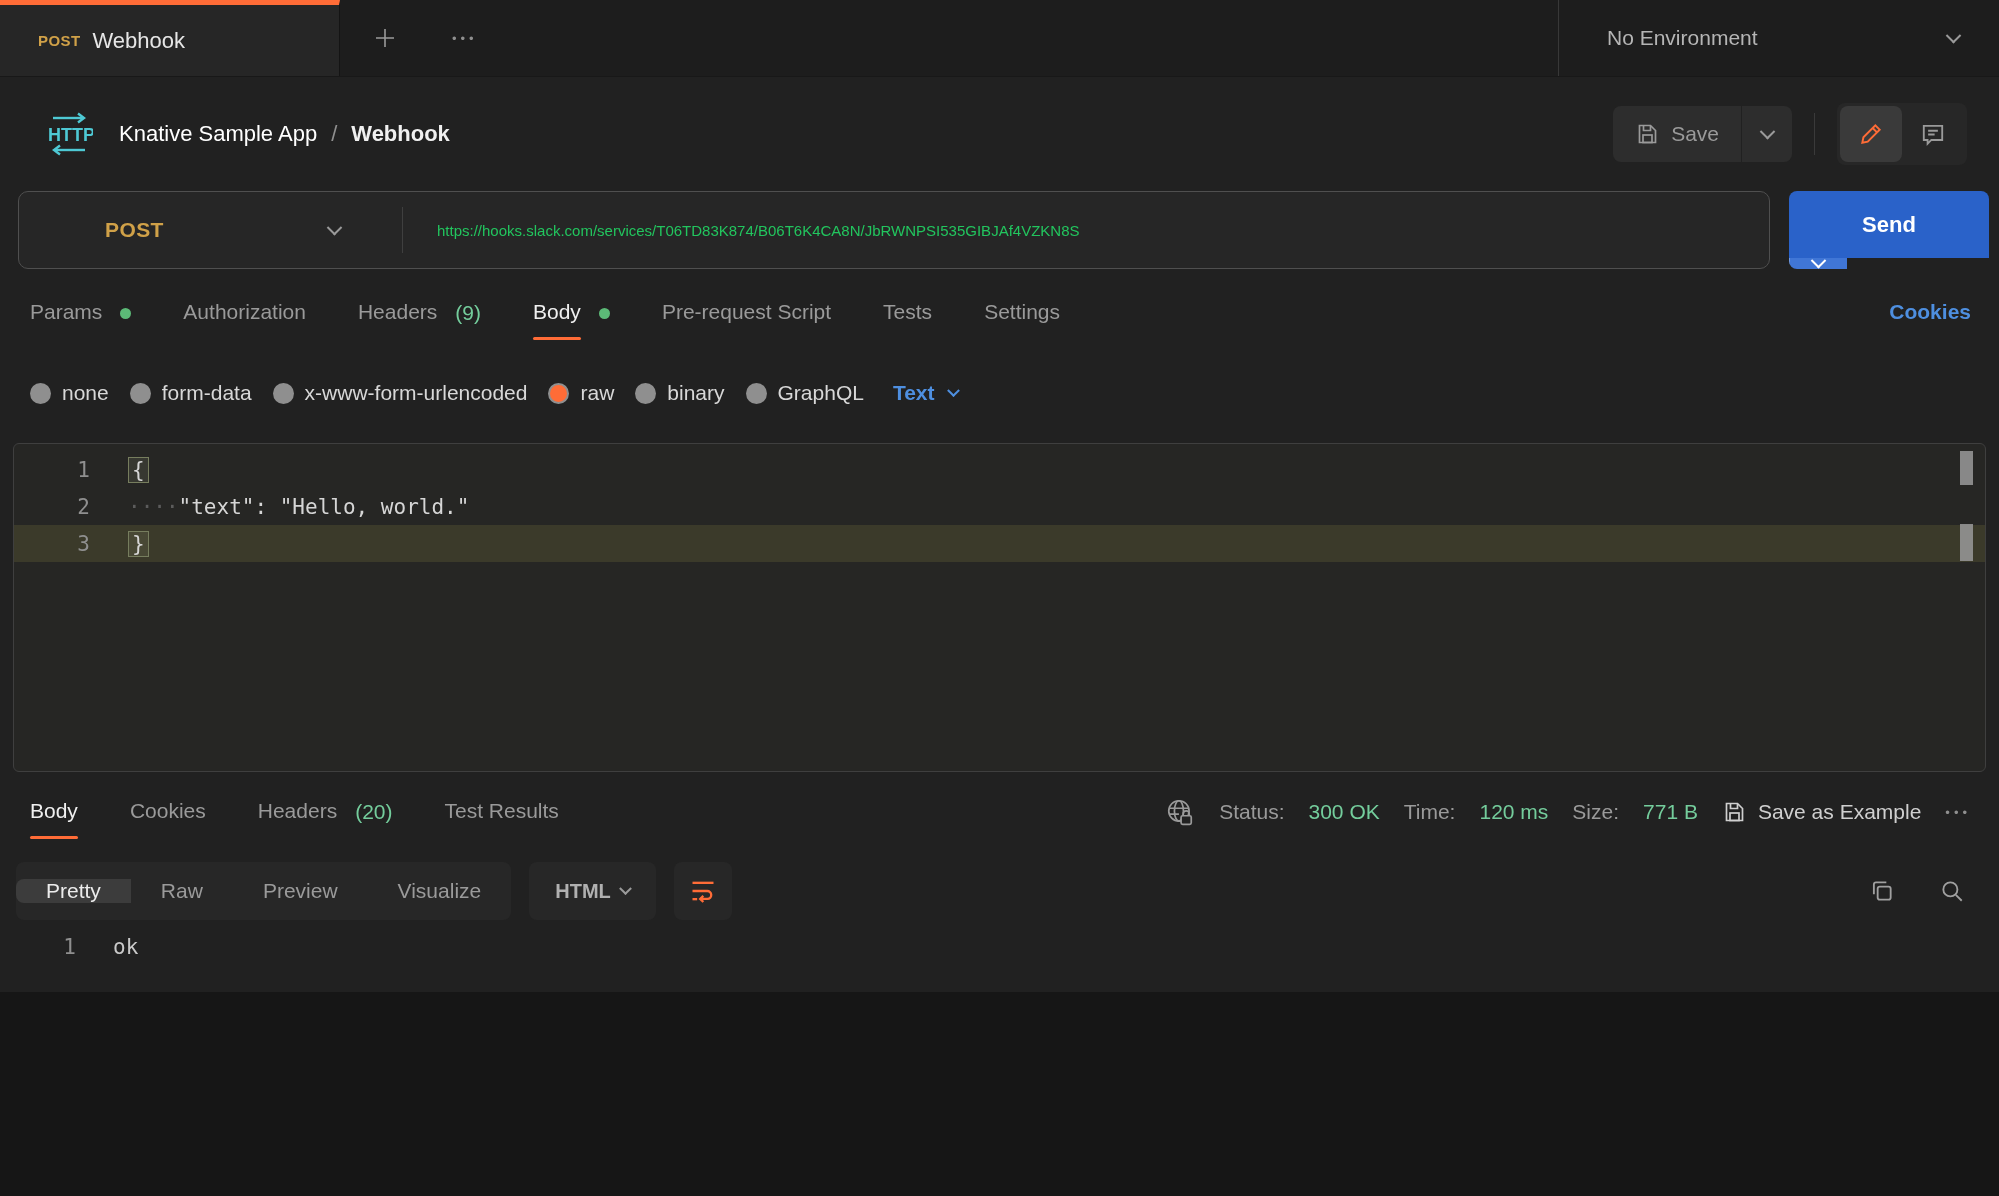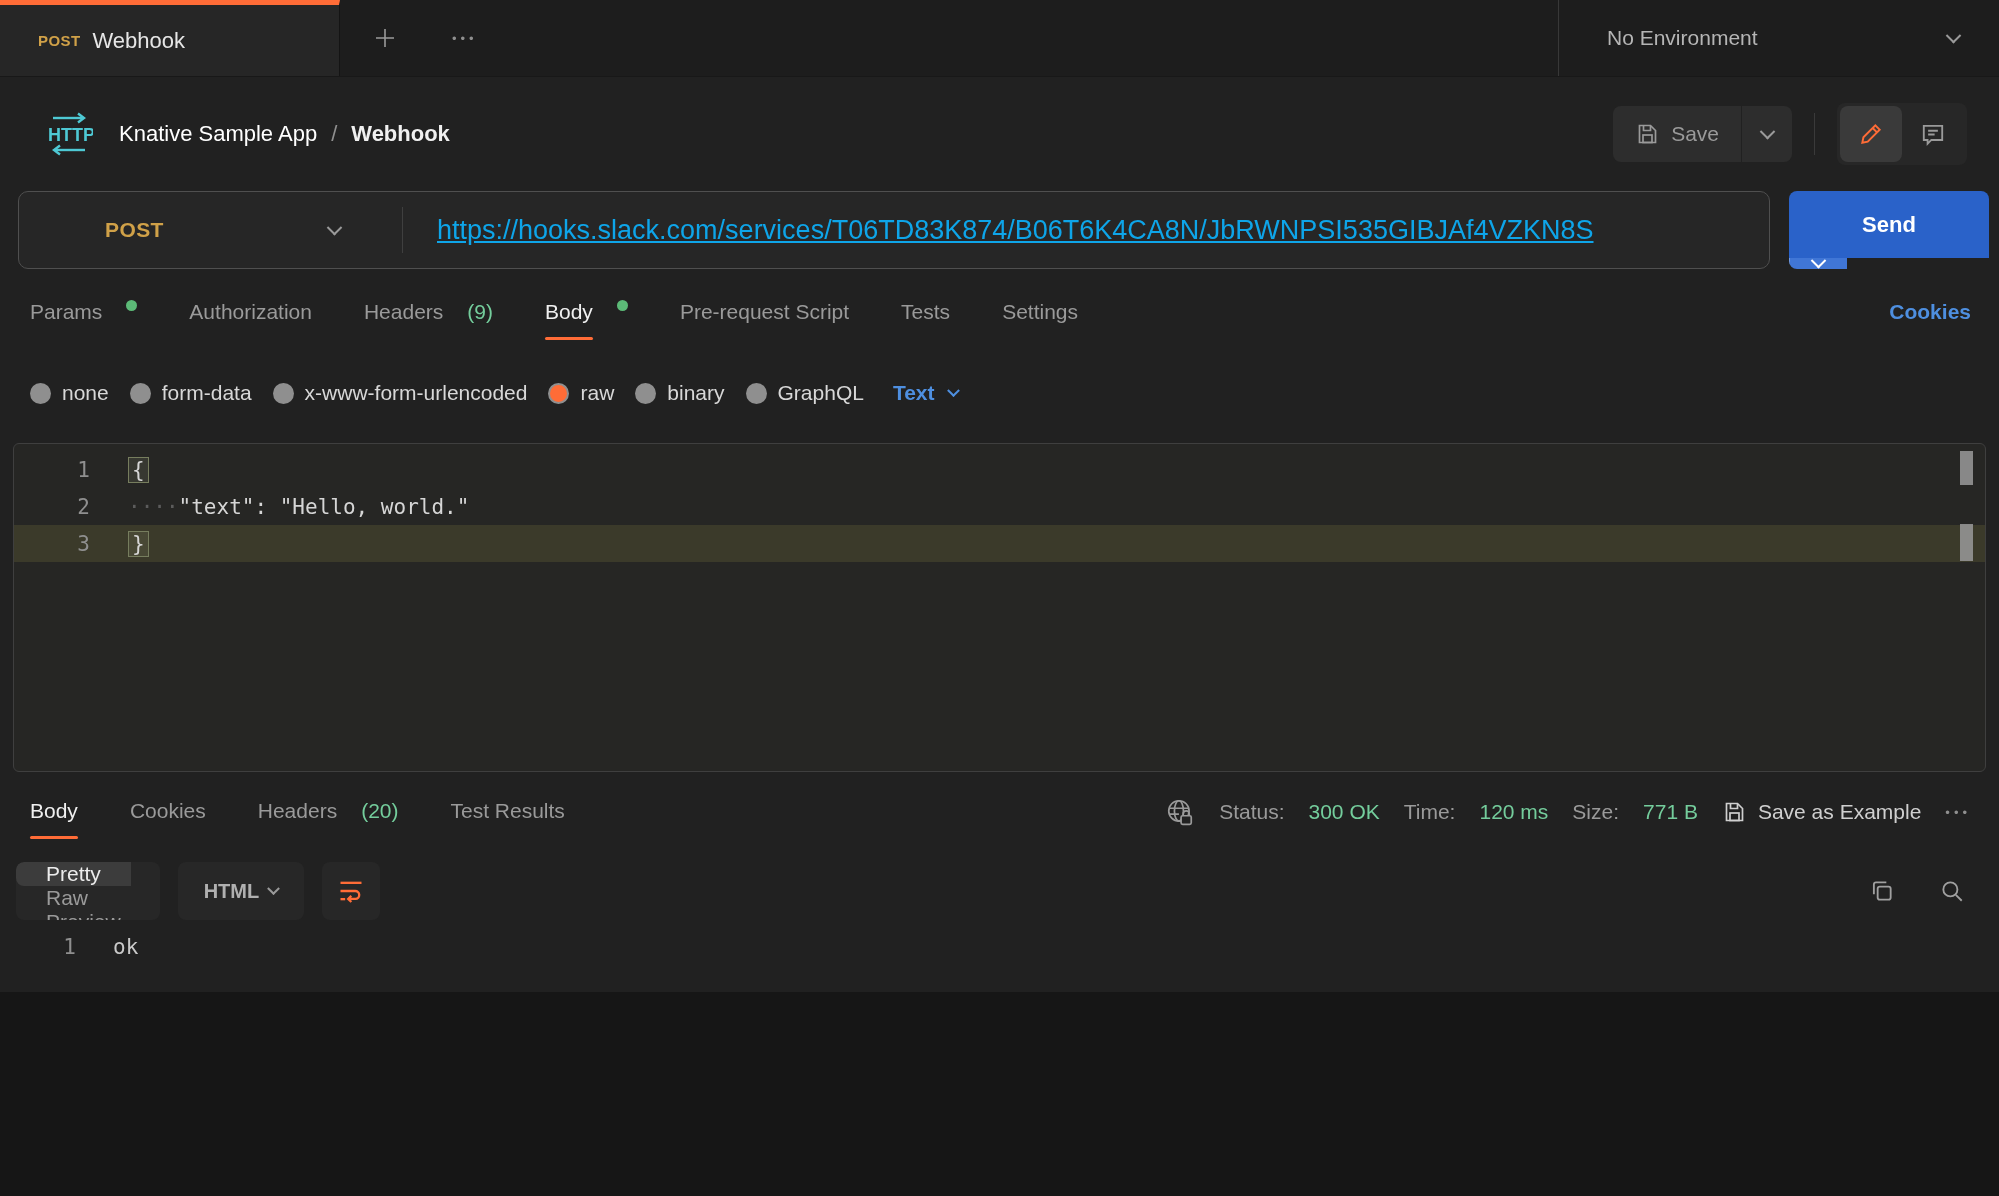--- a/index.html
+++ b/index.html
@@ -33,28 +33,28 @@
   .edit-group { display:flex; align-items:center; background:#272727; border-radius:8px; height:62px; padding:3px; }
   .pencil-cell { width:62px; height:56px; background:#3a3a3a; border-radius:8px; display:flex; align-items:center; justify-content:center; cursor:pointer; }
   .comment-cell { width:62px; height:56px; display:flex; align-items:center; justify-content:center; cursor:pointer; }
 
   
   .request-row { position:absolute; top:191px; left:0; width:100%; height:80px; }
   .url-bar { position:absolute; left:18px; top:0; width:1752px; height:78px; background:#262626; border:1px solid #4f4f4f; border-radius:10px; display:flex; align-items:center; }
   .method-box { width:384px; height:60%; display:flex; align-items:center; padding:0 62px 0 86px; justify-content:space-between; border-right:1px solid #3f3f3f; cursor:pointer; }
   .method-label { color:#d0a148; font-size:21px; font-weight:bold; letter-spacing:.4px; }
   .method-box .chev { color:#9a9a9a; }
-  .url-input { flex:1; background:transparent; border:none; outline:none; color:#0ea5e9; font-size:27px; font-family:"Liberation Sans", sans-serif; padding-left:34px;text-decoration:underline; }
+  .url-input { flex:1; background:transparent; border:none; outline:none; color:#22c55e; font-size:15px; font-family:"Liberation Sans", sans-serif; padding-left:34px; }
   .send-btn { position:absolute; left:1789px; top:0; width:200px; height:78px; border-radius:8px; display:flex; overflow:hidden; cursor:pointer;flex-direction:column; }
   .send-main { flex:1; background:#2a62c9; display:flex; align-items:center; justify-content:center; color:#fff; font-size:22px; font-weight:bold; }
   .send-chev { width:58px; background:#4076d6; border-left:1px solid rgba(255,255,255,.25); display:flex; align-items:center; justify-content:center; color:#fff; }
 
   
   .req-tabs { position:absolute; top:300px; left:0; width:100%; height:52px; display:flex; align-items:flex-start; padding-left:30px; gap:52px; font-size:21px; color:#9a9a9a; }
-  .rtab { display:flex; align-items:flex-start; gap:24px; cursor:pointer; }
+  .rtab { display:flex; align-items:center; gap:18px; cursor:pointer; }
   .rtab .label { position:relative; padding-bottom:2px; }
   .rtab.active { color:#f0f0f0; }
   .rtab.active .label::after { content:""; position:absolute; left:0; right:0; bottom:-14px; height:3px; background:#ff6c37; border-radius:2px; }
   .gdot { width:11px; height:11px; border-radius:50%; background:#5cba77; }
   .count-green { color:#74cd9c; }
   .cookies-link { margin-left:auto; margin-right:28px; color:#4e8fe0; font-weight:bold; cursor:pointer; }
 
   
   .body-modes { position:absolute; top:368px; left:0; width:100%; height:50px; display:flex; align-items:center; padding-left:30px; gap:21px; font-size:21px; color:#d8d8d8; }
   .mode { display:flex; align-items:center; gap:11px; cursor:pointer; }
@@ -77,21 +77,21 @@
 
   
   .resp-tabs { position:absolute; top:783px; left:0; width:100%; height:58px; display:flex; align-items:center; padding:0 28px 0 30px; gap:52px; font-size:21px; color:#9a9a9a; }
   .resp-meta { margin-left:auto; display:flex; align-items:center; gap:24px; color:#9a9a9a; font-size:21px; }
   .pair { display:flex; align-items:center; gap:24px; }
   .green { color:#74cd9c; }
   .save-example { display:flex; align-items:center; gap:12px; color:#cfcfcf; cursor:pointer; }
 
   
   .view-row { position:absolute; top:860px; left:0; width:100%; height:62px; display:flex; align-items:center; padding-left:16px; gap:18px; }
-  .segmented { display:flex; align-items:flex-start; background:#272727; border-radius:8px; height:58px; overflow:hidden;flex-direction:column; }
+  .segmented { display:flex; align-items:center; background:#272727; border-radius:8px; height:58px; overflow:hidden; }
   .segment { display:flex; align-items:center; padding:0 30px; color:#9a9a9a; font-size:21px; cursor:pointer; }
   .segment.active { background:#3c3c3c; border-radius:8px 0 0 8px; color:#ececec; }
   .html-dd { display:flex; align-items:center; gap:10px; background:#272727; border-radius:8px; height:58px; padding:0 26px; color:#b0b0b0; font-size:20px; font-weight:bold; cursor:pointer; }
   .html-dd .chev { width:9px; height:9px; color:#9a9a9a; }
   .wrap-btn { width:58px; height:58px; background:#272727; border-radius:8px; display:flex; align-items:center; justify-content:center; cursor:pointer; }
   .view-right { margin-left:auto; display:flex; align-items:center; gap:44px; padding-right:34px; }
 
   
   .resp-body { position:absolute; top:928px; left:0; width:100%; font-family:"DejaVu Sans Mono", monospace; font-size:21px; }
   .rline { display:flex; align-items:center; height:37px; }

